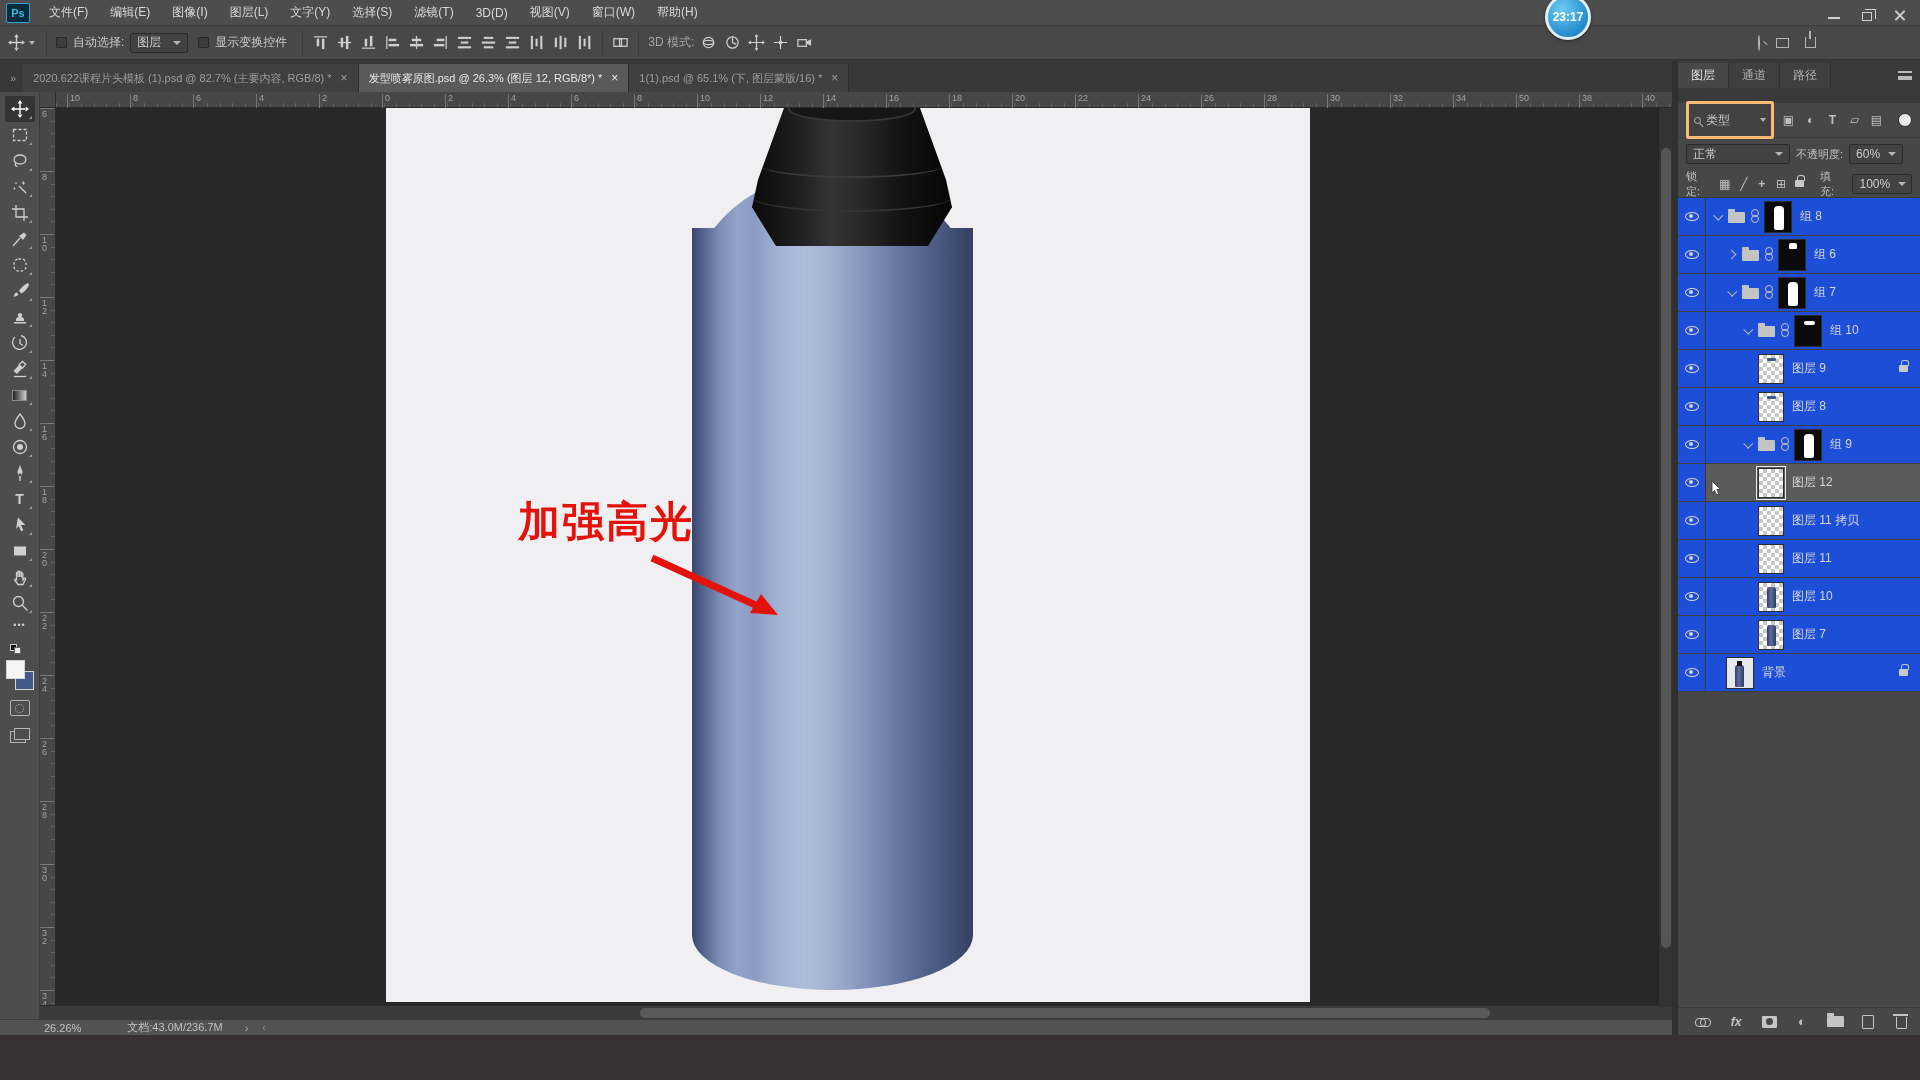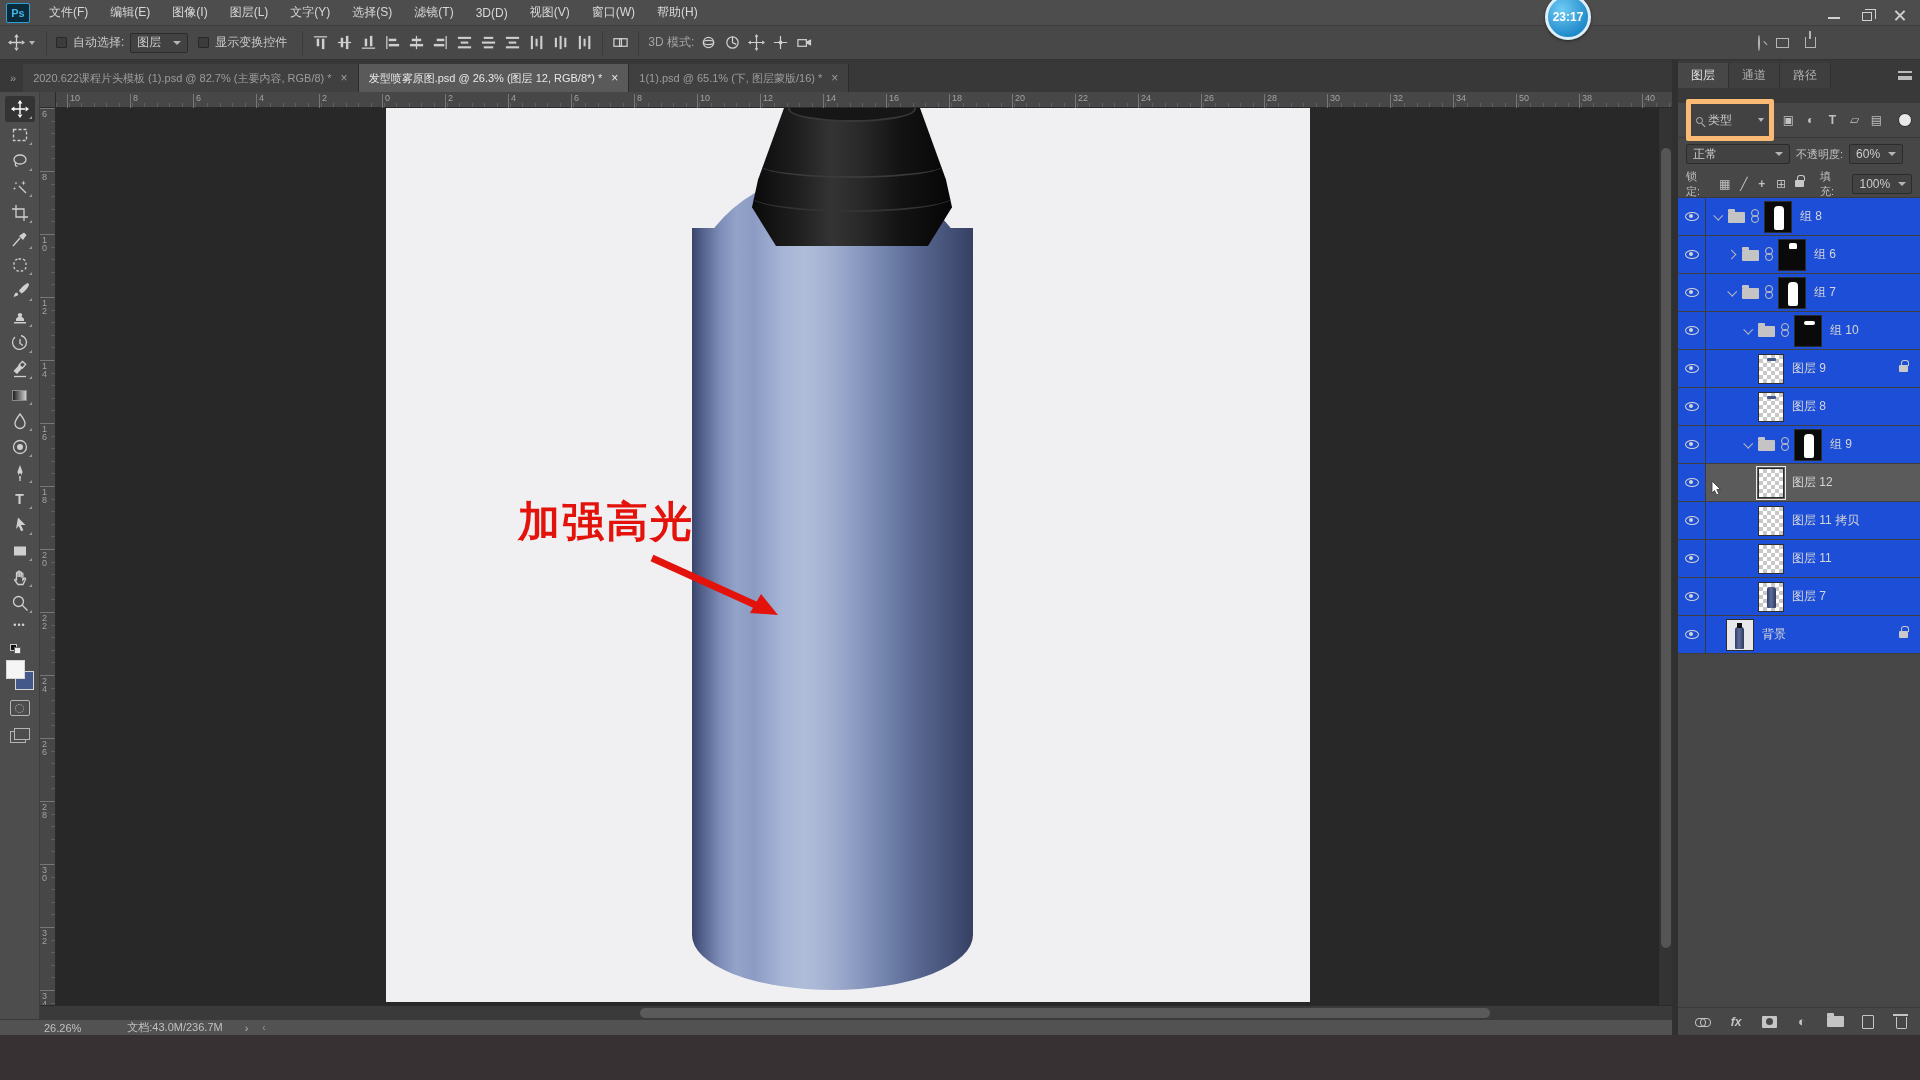--- a/index.html
+++ b/index.html
@@ -114,21 +114,21 @@
   .panel-col { width:242px; background:#393939; display:flex; flex-direction:column; }
   .panel-body { margin-top:15px; flex:1; background:#474747; display:flex; flex-direction:column; }
   .p-tabs { height:28px; background:#393939; display:flex; align-items:flex-end; }
   .p-tab { height:25px; padding:0 13px; display:flex; align-items:center; font-size:12px; color:#b0b0b0; background:#3f3f3f; border-right:1px solid #303030; }
   .p-tab.active { background:#474747; color:#e0e0e0; }
   .p-menu { margin-left:auto; margin-right:8px; margin-bottom:8px; width:14px; height:9px; border-top:2px solid #bbb; border-bottom:2px solid #bbb; position:relative; }
   .p-menu::after { content:""; position:absolute; top:2.5px; left:0; width:100%; height:2px; background:#bbb; }
 
   .p-row { display:flex; align-items:center; padding:0 8px; }
   .p-filter { height:35px; border-bottom:1px solid #3a3a3a; gap:7px; }
-  .searchbox { display:flex; align-items:center; background:#424242; border:5px solid #fdba74; border-radius:2px; height:20px; padding:16px 5px; width:88px; }
+  .searchbox { display:flex; align-items:center; background:#424242; border:3px solid #fdba74; border-radius:2px; height:20px; padding:16px 5px; width:88px; }
   .mag { width:7px; height:7px; border:1.4px solid #b5b5b5; border-radius:50%; position:relative; margin-right:5px; flex:none; }
   .mag::after { content:""; position:absolute; left:5px; top:5px; width:5px; height:1.4px; background:#b5b5b5; transform:rotate(45deg); transform-origin:0 0; }
   .f-ico { color:#c0c0c0; font-size:12px; width:15px; text-align:center; }
   .f-ico.txt { font-weight:bold; }
   .f-toggle { margin-left:auto; width:14px; height:14px; background:#e8e8e8; border-radius:50%; border:1px solid #2b2b2b; }
   .p-blend { height:32px; gap:6px; }
   .p-blend .dd { margin-right:0; }
   .blend-dd { width:104px; }
   .val-dd { min-width:44px; }
   .p-lock { height:28px; gap:8px; border-bottom:1px solid #3a3a3a; }
@@ -776,20 +776,31 @@
               </div>
             </div>
             <div class="layer-row">
               <div class="eye-col">
                 <span class="eye"></span>
               </div>
               <div class="row-content" style="padding-left: 52px;">
                 <span class="th checker">
                   <span class="bluebottle"></span>
                 </span>
+                <span class="row-label">图层 10</span>
+              </div>
+            </div>
+            <div class="layer-row">
+              <div class="eye-col">
+                <span class="eye"></span>
+              </div>
+              <div class="row-content" style="padding-left: 52px;">
+                <span class="th checker">
+                  <span class="bluebottle"></span>
+                </span>
                 <span class="row-label">图层 7</span>
               </div>
             </div>
             <div class="layer-row">
               <div class="eye-col">
                 <span class="eye"></span>
               </div>
               <div class="row-content" style="padding-left: 20px;">
                 <span class="th photo">
                   <span class="bluebottle" style="top: 7px; height: 22px;"></span>

